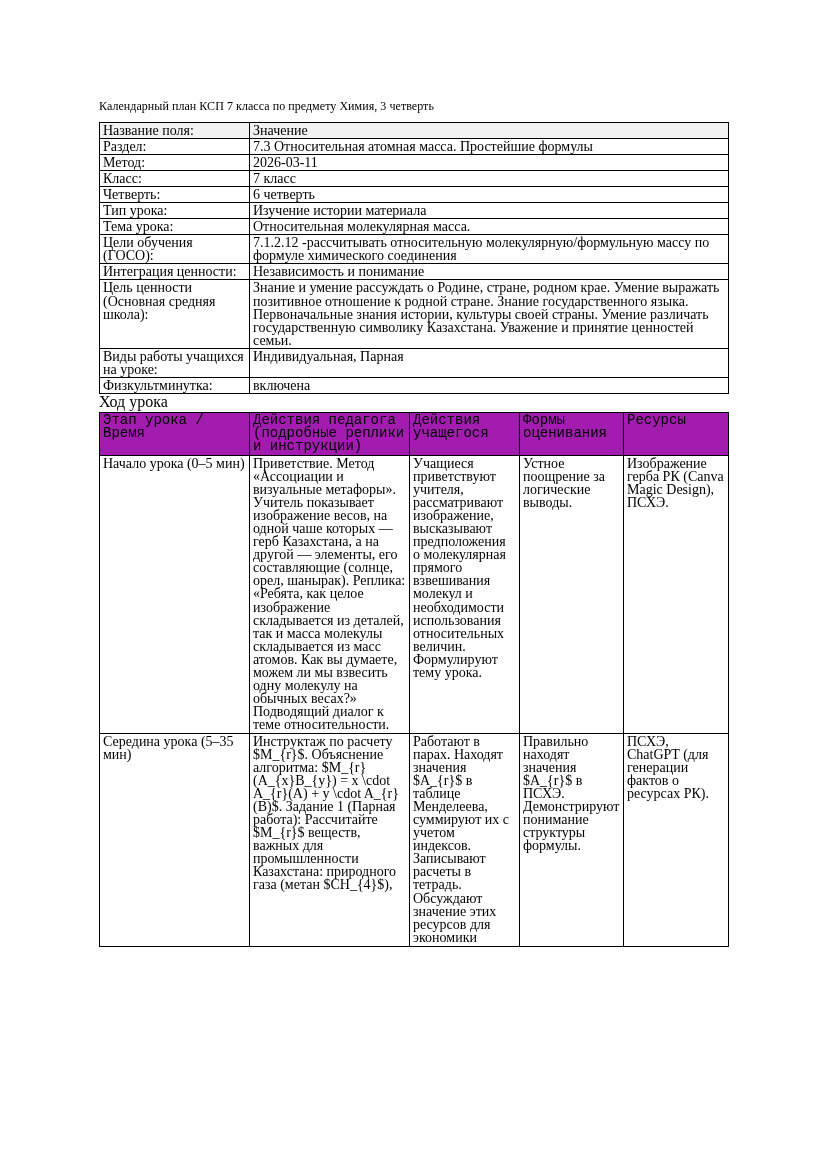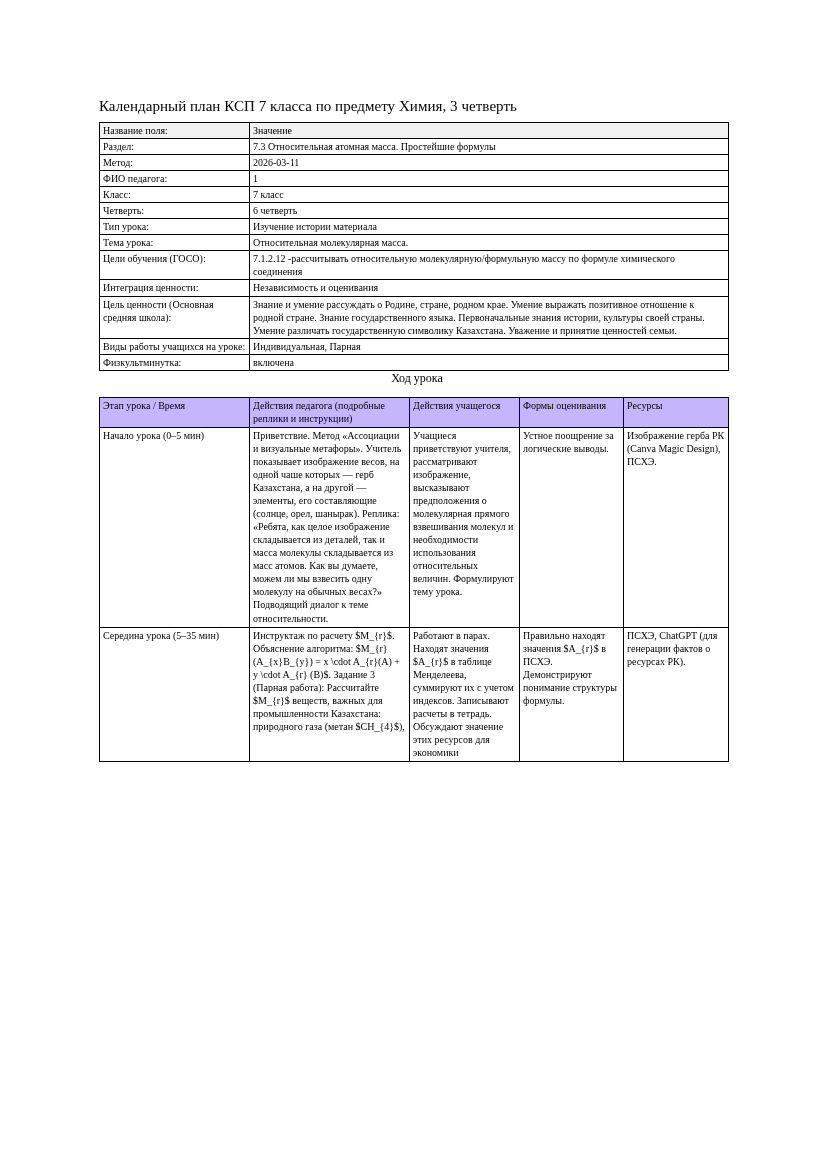--- a/index.html
+++ b/index.html
@@ -17,62 +17,61 @@
   .page {
     position: relative;
     width: 827px;
     height: 1170px;
     background: #ffffff;
     box-sizing: border-box;
     padding: 100px 92px 0 99px;
     overflow: hidden;
   }
   .doc-title {
-    font-size: 15px;
+    font-size: 12px;
     line-height: 13px;
     margin: 0 0 9px 0;
     letter-spacing: 0.05px;
   }
   table {
     border-collapse: collapse;
     table-layout: fixed;
     width: 629px;
     margin: 0;
   }
   table td, table th {
     border: 1px solid #000000;
     vertical-align: top;
     padding: 1px 3px 1px 3px;
-    font-size: 10px;
+    font-size: 14px;
     line-height: 13.05px;
     font-weight: normal;
     text-align: left;
     word-wrap: break-word;
     overflow-wrap: break-word;
     hyphens: none;
   }
   
   #meta-table { margin-bottom: 0; }
   #meta-table col.c1 { width: 150px; }
   #meta-table col.c2 { width: 479px; }
   #meta-table tr.header-row td { background: #f2f2f2; }
   
   .mid-caption {
-    font-size: 12px;
+    font-size: 16px;
     line-height: 13px;
-    margin: 1px 0 12px 0;
-    text-align: center;
+    margin: 1px 0 4px 0;
   }
   
   #flow-table col.f1 { width: 150px; }
   #flow-table col.f2 { width: 160px; }
   #flow-table col.f3 { width: 110px; }
   #flow-table col.f4 { width: 104px; }
   #flow-table col.f5 { width: 105px; }
-  #flow-table tr.header-row td { background: #c4b5fd; }
+  #flow-table tr.header-row td { background: #a21caf; font-family: Liberation Mono, monospace; }
   #flow-table td { padding-bottom: 2px; }
   .clip-wrap {
     position: relative;
     height: 590px;
     overflow: hidden;
   }
 </style>
 </head>
 <body>
 
@@ -92,24 +91,20 @@
         </tr>
         <tr>
           <td>Раздел:</td>
           <td>7.3 Относительная атомная масса. Простейшие формулы</td>
         </tr>
         <tr>
           <td>Метод:</td>
           <td>2026-03-11</td>
         </tr>
         <tr>
-          <td>ФИО педагога:</td>
-          <td>1</td>
-        </tr>
-        <tr>
           <td>Класс:</td>
           <td>7 класс</td>
         </tr>
         <tr>
           <td>Четверть:</td>
           <td>6 четверть</td>
         </tr>
         <tr>
           <td>Тип урока:</td>
           <td>Изучение истории материала</td>
@@ -117,21 +112,21 @@
         <tr>
           <td>Тема урока:</td>
           <td>Относительная молекулярная масса.</td>
         </tr>
         <tr>
           <td>Цели обучения (ГОСО):</td>
           <td>7.1.2.12 -рассчитывать относительную молекулярную/формульную массу по формуле химического соединения</td>
         </tr>
         <tr>
           <td>Интеграция ценности:</td>
-          <td>Независимость и оценивания</td>
+          <td>Независимость и понимание</td>
         </tr>
         <tr>
           <td>Цель ценности (Основная средняя школа):</td>
           <td>Знание и умение рассуждать о Родине, стране, родном крае. Умение выражать позитивное отношение к родной стране. Знание государственного языка. Первоначальные знания истории, культуры своей страны. Умение различать государственную символику Казахстана. Уважение и принятие ценностей семьи.</td>
         </tr>
         <tr>
           <td>Виды работы учащихся на уроке:</td>
           <td>Индивидуальная, Парная</td>
         </tr>
         <tr>
@@ -162,21 +157,21 @@
           </tr>
           <tr>
             <td>Начало урока (0–5 мин)</td>
             <td>Приветствие. Метод «Ассоциации и визуальные метафоры». Учитель показывает изображение весов, на одной чаше которых — герб Казахстана, а на другой — элементы, его составляющие (солнце, орел, шанырак). Реплика: «Ребята, как целое изображение складывается из деталей, так и масса молекулы складывается из масс атомов. Как вы думаете, можем ли мы взвесить одну молекулу на обычных весах?» Подводящий диалог к теме относительности.</td>
             <td>Учащиеся приветствуют учителя, рассматривают изображение, высказывают предположения о молекулярная прямого взвешивания молекул и необходимости использования относительных величин. Формулируют тему урока.</td>
             <td>Устное поощрение за логические выводы.</td>
             <td>Изображение герба РК (Canva Magic Design), ПСХЭ.</td>
           </tr>
           <tr>
             <td>Середина урока (5–35 мин)</td>
-            <td>Инструктаж по расчету $M_{r}$. Объяснение алгоритма: $M_{r} (A_{x}B_{y}) = x \cdot A_{r}(A) + y \cdot A_{r} (B)$. Задание 3 (Парная работа): Рассчитайте $M_{r}$ веществ, важных для промышленности Казахстана: природного газа (метан $CH_{4}$),</td>
+            <td>Инструктаж по расчету $M_{r}$. Объяснение алгоритма: $M_{r} (A_{x}B_{y}) = x \cdot A_{r}(A) + y \cdot A_{r} (B)$. Задание 1 (Парная работа): Рассчитайте $M_{r}$ веществ, важных для промышленности Казахстана: природного газа (метан $CH_{4}$),</td>
             <td>Работают в парах. Находят значения $A_{r}$ в таблице Менделеева, суммируют их с учетом индексов. Записывают расчеты в тетрадь. Обсуждают значение этих ресурсов для экономики</td>
             <td>Правильно находят значения $A_{r}$ в ПСХЭ. Демонстрируют понимание структуры формулы.</td>
             <td>ПСХЭ, ChatGPT (для генерации фактов о ресурсах РК).</td>
           </tr>
         </tbody>
     </table>
   </div>
 
 </div>
 

